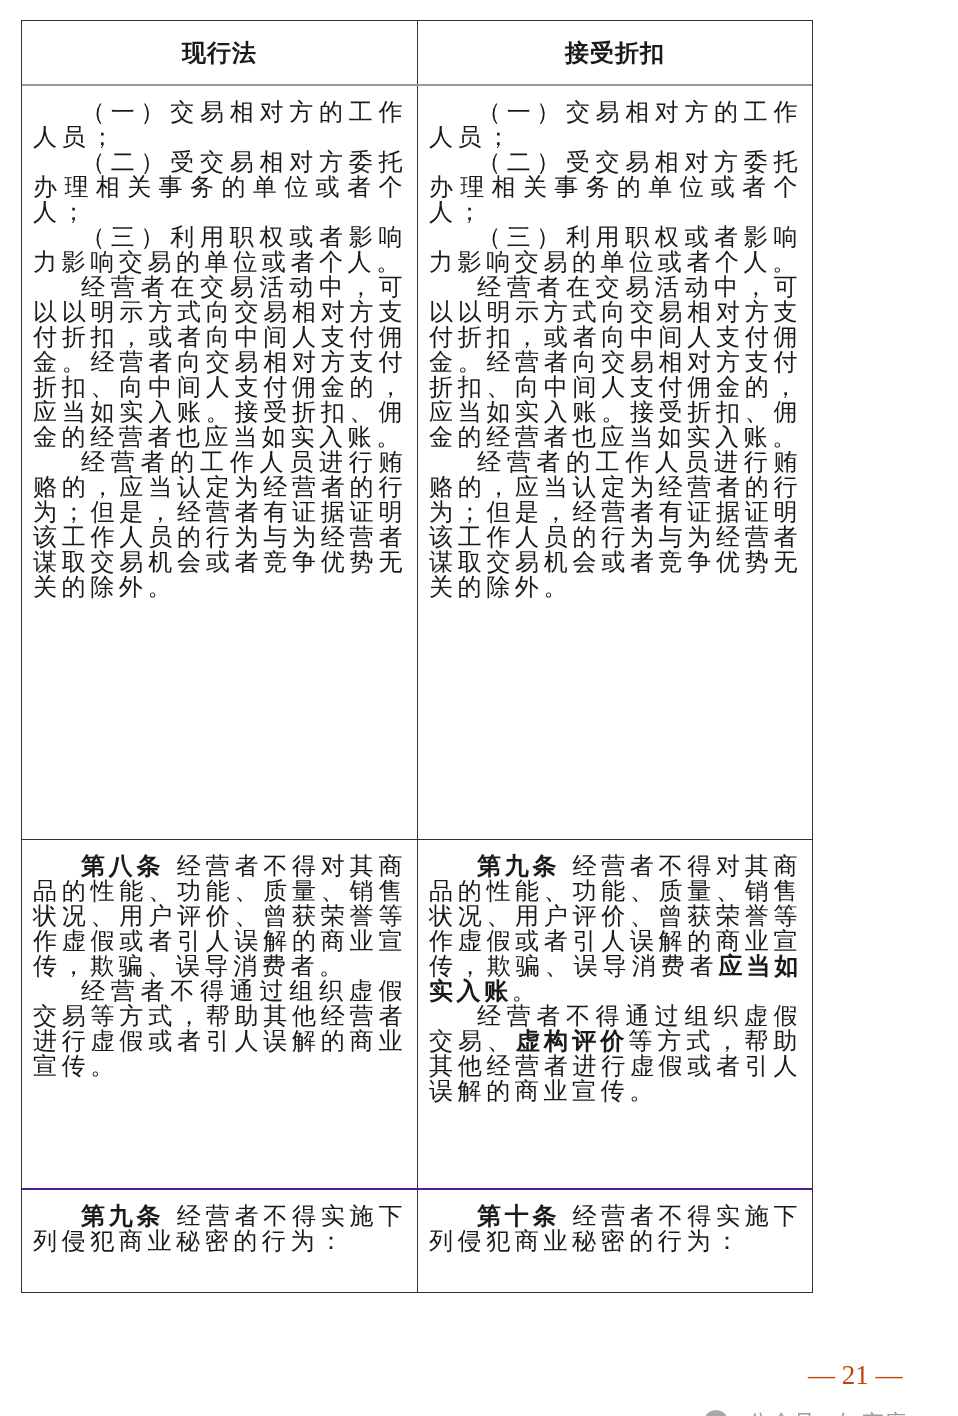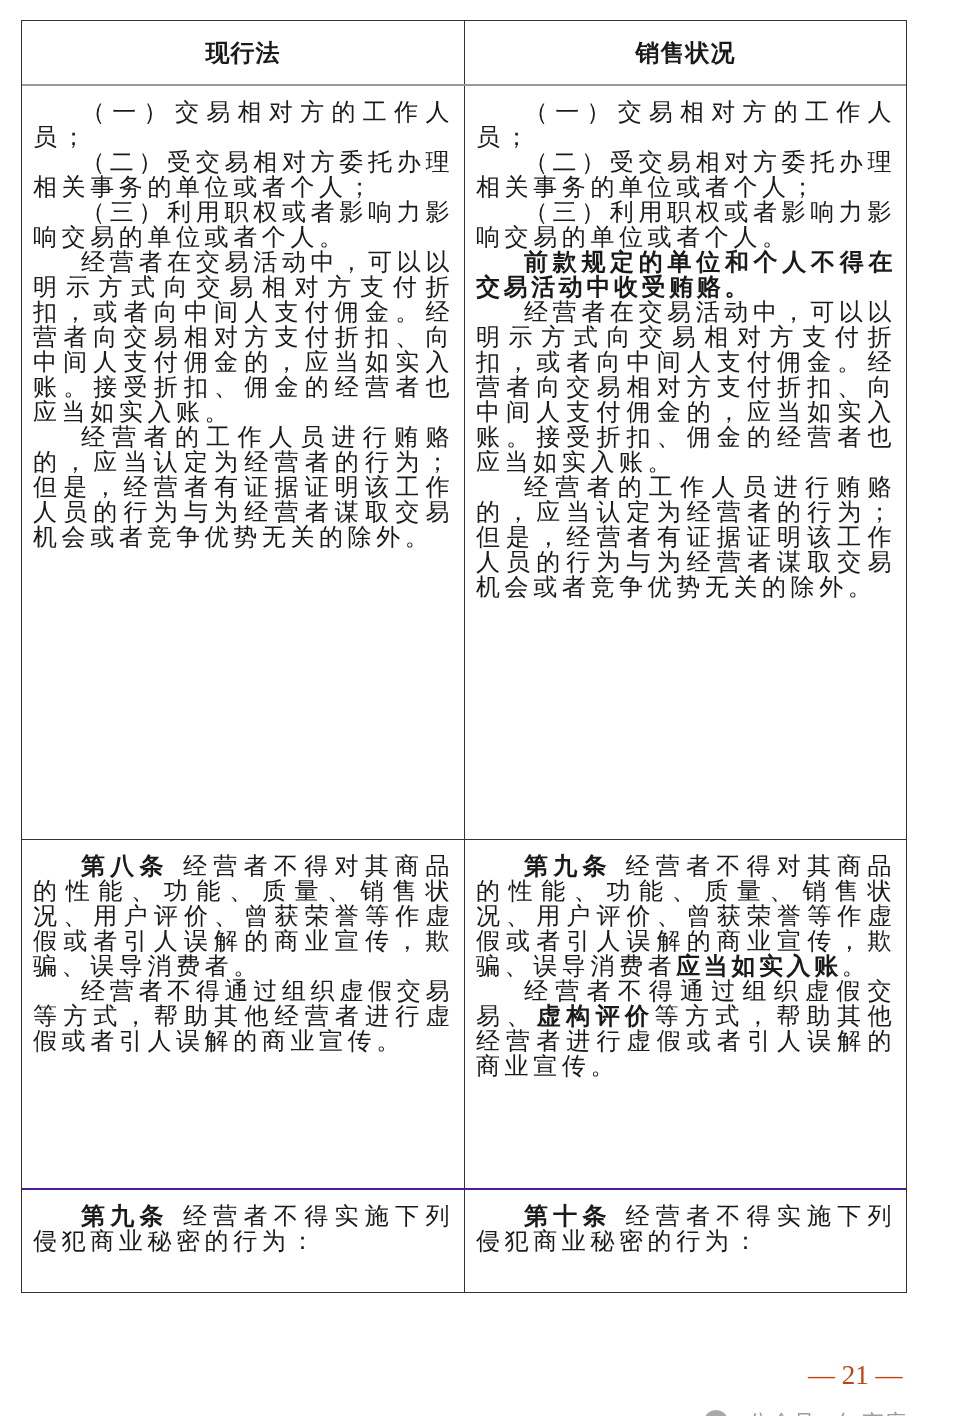--- a/index.html
+++ b/index.html
@@ -1,18 +1,18 @@
 <!DOCTYPE html>
 <html><head>
 <meta charset="utf-8">
 <style>
   html, body { margin: 0; padding: 0; background: #ffffff; }
   body { width: 958px; height: 1416px; position: relative; overflow: hidden;
          font-family: "DejaVu Serif", "Liberation Serif", serif; color: #1a1a1a; }
-  .table { position: absolute; left: 21px; top: 20px; width: 886px;
+  .table { position: absolute; left: 21px; top: 20px; width: 792px;
            border: 1.5px solid #333; box-sizing: border-box; }
   .row { display: flex; position: relative; }
   .row + .row { border-top: 1.5px solid #333; }
   .row.header { height: 63px; border-bottom: 2px solid #9a9a9a; }
   .row.header + .row { border-top: none; }
   .row.r1 { height: 753px; }
   .row.r2 { height: 348px; }
   .row.r3 { height: 102px; border-top: 2px solid #4c1d95; justify-content: flex-end; }
   .cell { width: 50%; box-sizing: border-box; padding: 14px 10px 0 11px; }
   .cell + .cell { border-left: 1.2px solid #333; }
@@ -29,35 +29,34 @@
   .wechat-icon .b2 { position: absolute; left: 12px; top: 9px; width: 20px; height: 17px; border-radius: 50%; background: #a8a8a8; border: 1.5px solid #fff; }
   .page-num { position: absolute; left: 808px; top: 1360px; font-family: "Liberation Serif", serif;
               font-size: 27px; color: #c2410c; }
 </style>
 </head>
 <body>
 
 <div class="table">
   <div class="row header">
     <div class="cell">现行法</div>
-    <div class="cell">销售状况</div>
+    <div class="cell">接受折扣</div>
   </div>
   <div class="row r1">
     <div class="cell">
         <p class="para"><span>（一）交易相对方的工作人员；</span></p>
         <p class="para"><span>（二）受交易相对方委托办理相关事务的单位或者个人；</span></p>
         <p class="para"><span>（三）利用职权或者影响力影响交易的单位或者个人。</span></p>
         <p class="para"><span>经营者在交易活动中，可以以明示方式向交易相对方支付折扣，或者向中间人支付佣金。经营者向交易相对方支付折扣、向中间人支付佣金的，应当如实入账。接受折扣、佣金的经营者也应当如实入账。</span></p>
         <p class="para"><span>经营者的工作人员进行贿赂的，应当认定为经营者的行为；但是，经营者有证据证明该工作人员的行为与为经营者谋取交易机会或者竞争优势无关的除外。</span></p>
       </div>
     <div class="cell">
         <p class="para"><span>（一）交易相对方的工作人员；</span></p>
         <p class="para"><span>（二）受交易相对方委托办理相关事务的单位或者个人；</span></p>
         <p class="para"><span>（三）利用职权或者影响力影响交易的单位或者个人。</span></p>
-        <p class="para"><span class="b">前款规定的单位和个人不得在交易活动中收受贿赂。</span></p>
         <p class="para"><span>经营者在交易活动中，可以以明示方式向交易相对方支付折扣，或者向中间人支付佣金。经营者向交易相对方支付折扣、向中间人支付佣金的，应当如实入账。接受折扣、佣金的经营者也应当如实入账。</span></p>
         <p class="para"><span>经营者的工作人员进行贿赂的，应当认定为经营者的行为；但是，经营者有证据证明该工作人员的行为与为经营者谋取交易机会或者竞争优势无关的除外。</span></p>
       </div>
   </div>
   <div class="row r2">
     <div class="cell">
         <p class="para"><span class="b">第八条</span><span> 经营者不得对其商品的性能、功能、质量、销售状况、用户评价、曾获荣誉等作虚假或者引人误解的商业宣传，欺骗、误导消费者。</span></p>
         <p class="para"><span>经营者不得通过组织虚假交易等方式，帮助其他经营者进行虚假或者引人误解的商业宣传。</span></p>
       </div>
     <div class="cell">

